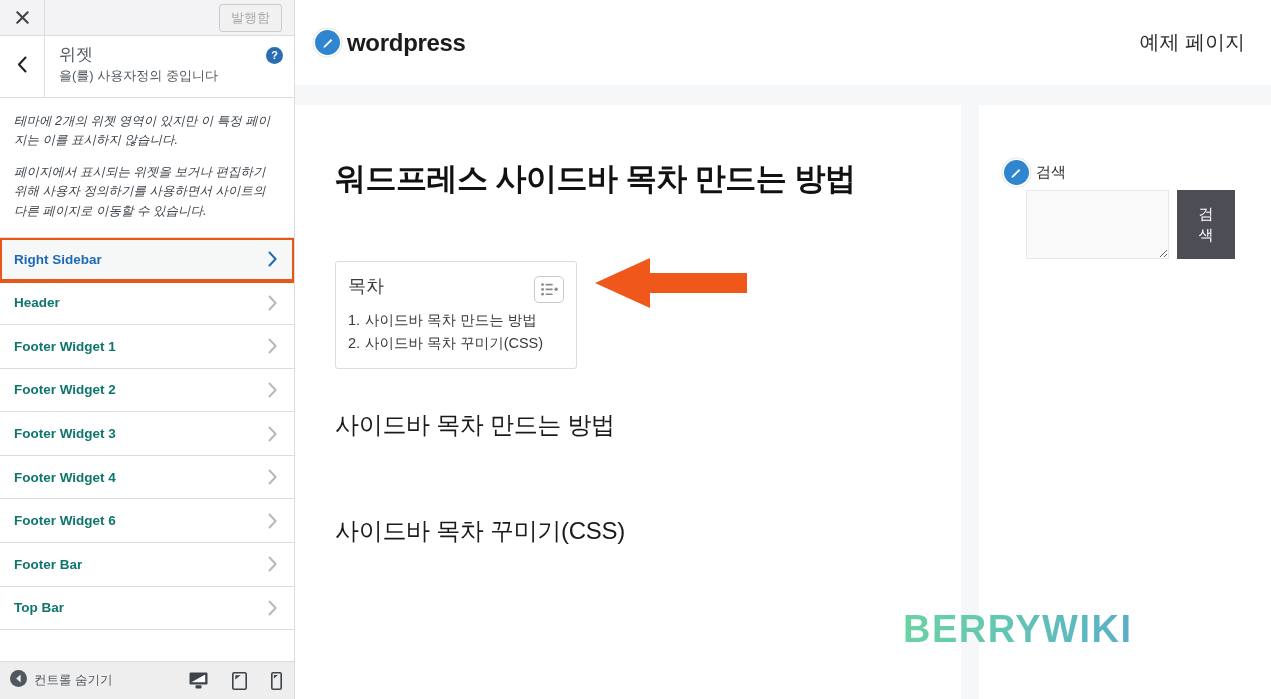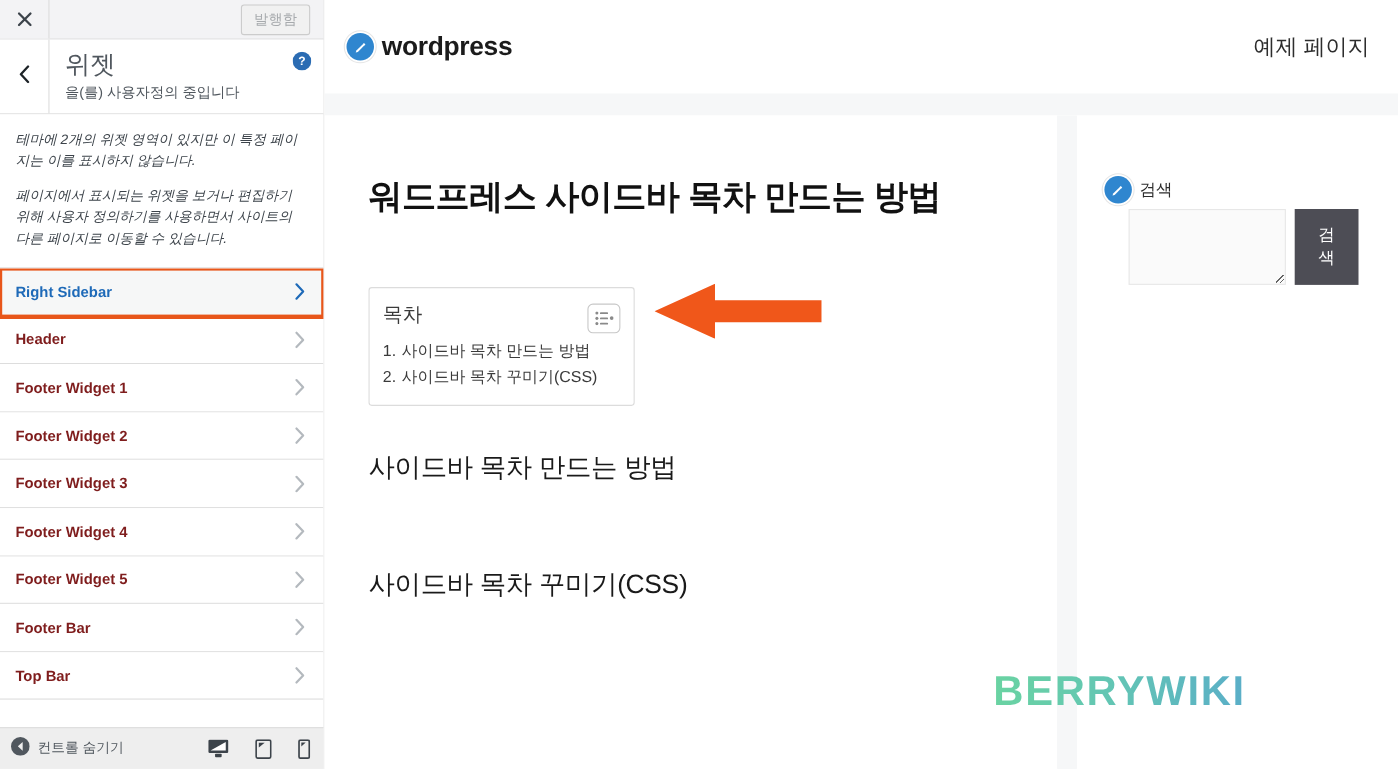--- a/index.html
+++ b/index.html
@@ -48,21 +48,21 @@
     min-height: 62px;
     background: #ffffff;
     border-bottom: 1px solid #dddddd;
     display: flex; align-items: stretch;
   }
   .cz-back {
     width: 45px; display: flex; align-items: center; justify-content: center;
     border-right: 1px solid #dddddd; cursor: pointer;
   }
   .cz-header-text { flex: 1; padding: 8px 12px 10px 14px; position: relative; }
-  .cz-title { font-size: 23px; color: #50575e; line-height: 1.3; font-weight: 400; }
+  .cz-title { font-size: 17px; color: #50575e; line-height: 1.3; font-weight: 400; }
   .cz-subtitle { font-size: 13px; color: #50575e; line-height: 1.4; margin-top: 1px; }
   .cz-help {
     position: absolute; top: 11px; right: 11px;
     width: 17px; height: 17px; cursor: pointer;
   }
 
   
   .cz-desc {
     padding: 14px 14px 16px 14px;
     background: #ffffff;
@@ -82,21 +82,21 @@
     position: relative;
     height: 43.6px;
     display: flex; align-items: center;
     padding: 0 14px 0 14px;
     border-bottom: 1px solid #dddddd;
     cursor: pointer;
     background: #ffffff;
   }
   .cz-item .cz-item-label {
     flex: 1;
-    font-size: 13.5px; color: #7f1d1d; font-weight: 600;
+    font-size: 13.5px; color: #0f766e; font-weight: 600;
   }
   .cz-item .cz-chev { width: 16px; display: flex; align-items: center; justify-content: center; }
   .cz-item.is-selected {
     background: #f6f7f7;
     outline: 4px solid #e8561a;
     outline-offset: -2px;
     z-index: 3;
     border-bottom-color: transparent;
   }
   .cz-item.is-selected .cz-item-label { color: #1e6ab8; }
@@ -335,21 +335,21 @@
       <div class="cz-item">
         <span class="cz-item-label">Footer Widget 4</span>
         <span class="cz-chev">
           <svg width="11" height="16" viewBox="0 0 11 16" aria-hidden="true">
             <path d="M2.5 1.5 L8.6 8 L2.5 14.5" fill="none" stroke="#b4b9be" stroke-width="2" stroke-linecap="round" stroke-linejoin="round"></path>
           </svg>
         </span>
       </div>
 
       <div class="cz-item">
-        <span class="cz-item-label">Footer Widget 5</span>
+        <span class="cz-item-label">Footer Widget 6</span>
         <span class="cz-chev">
           <svg width="11" height="16" viewBox="0 0 11 16" aria-hidden="true">
             <path d="M2.5 1.5 L8.6 8 L2.5 14.5" fill="none" stroke="#b4b9be" stroke-width="2" stroke-linecap="round" stroke-linejoin="round"></path>
           </svg>
         </span>
       </div>
 
       <div class="cz-item">
         <span class="cz-item-label">Footer Bar</span>
         <span class="cz-chev">

